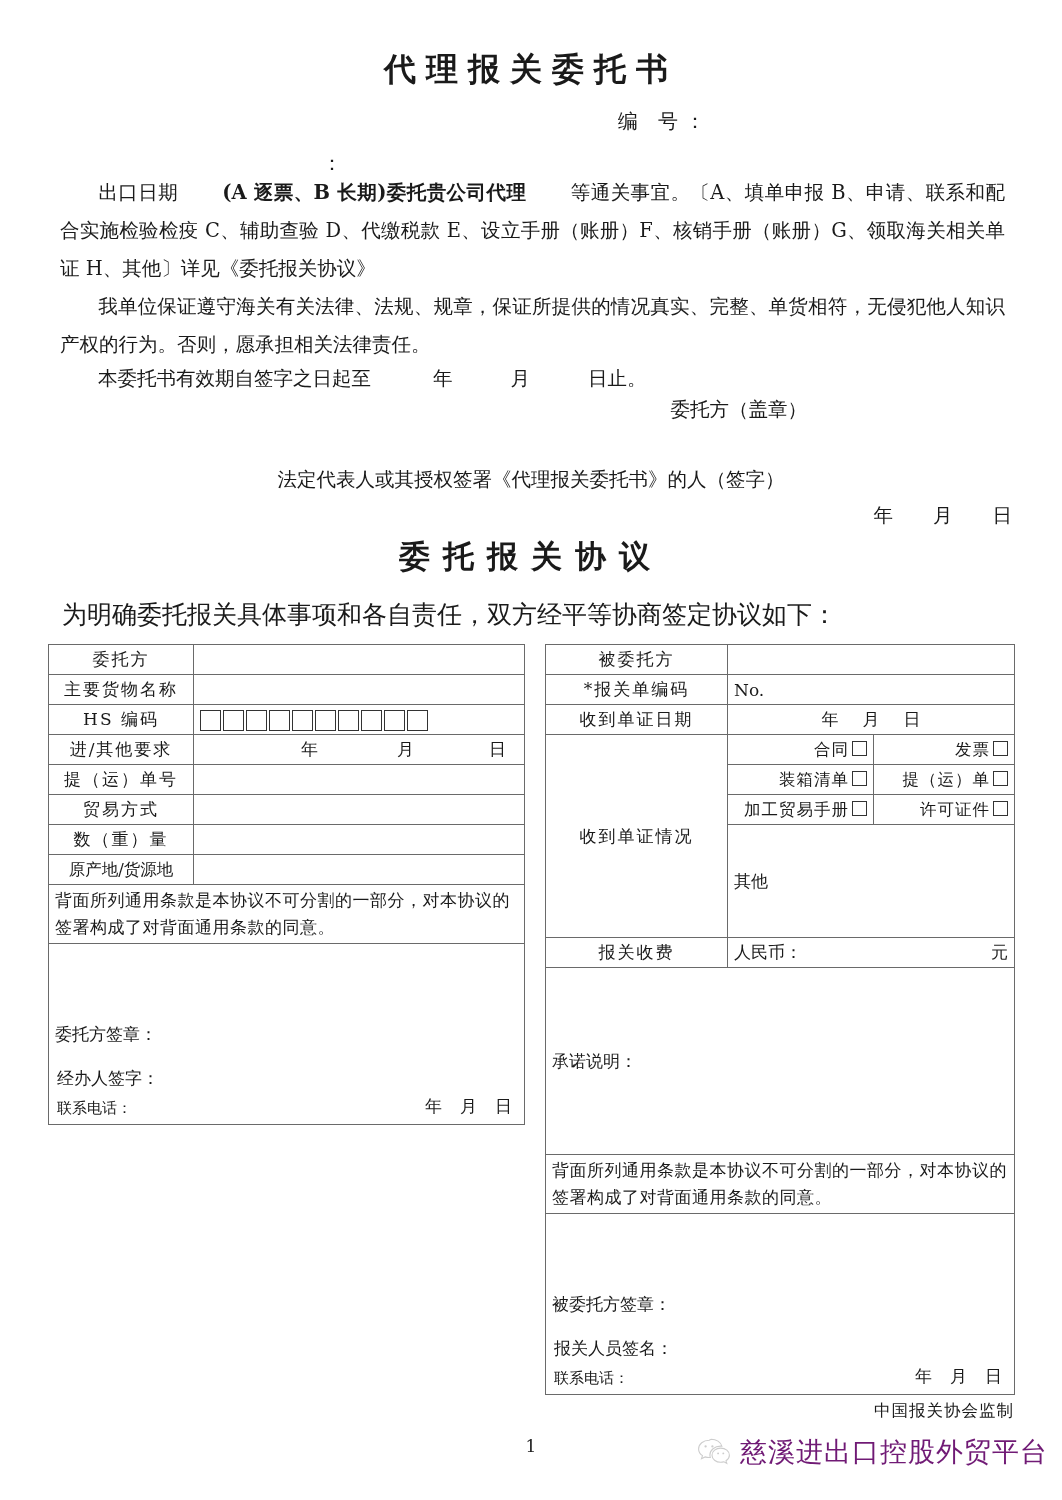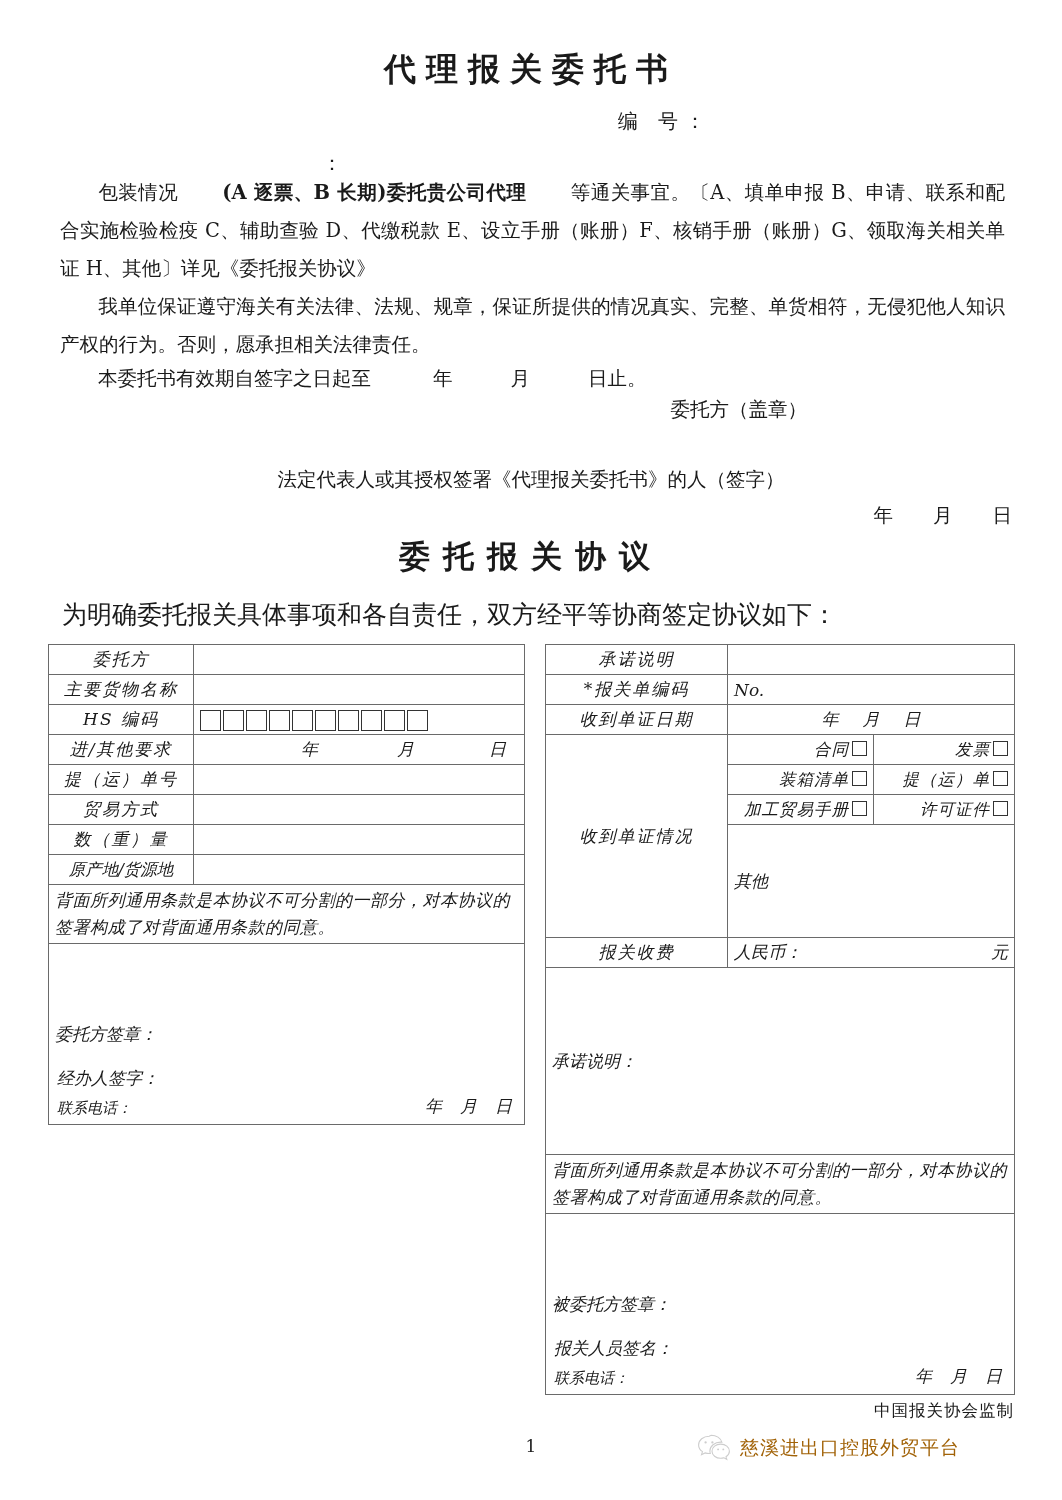--- a/index.html
+++ b/index.html
@@ -58,21 +58,21 @@
 
   
   .intro{
     position:absolute;top:598px;left:62px;
     font-size:25px;
   }
 
   
   .tbl{
     position:absolute;border-collapse:collapse;
-    table-layout:fixed;font-size:17px;font-style:italic;
+    table-layout:fixed;font-size:17px;
   }
   .tbl td{
     border:1px solid #6a6a6a;
     padding:0 6px;
     vertical-align:middle;
     height:29px;
     font-family:"DejaVu Serif","Liberation Serif",serif;
   }
   .lbl{text-align:center;letter-spacing:2px;white-space:nowrap;}
   .lbl-tight{text-align:center;letter-spacing:0px;white-space:nowrap;font-size:16.5px;}
@@ -120,36 +120,36 @@
   .pageno{
     position:absolute;top:1436px;left:0;right:0;
     text-align:center;font-size:17px;
   }
   .watermark{
     position:absolute;top:1434px;left:697px;
     display:flex;align-items:center;gap:9px;
     color:#c9c9c9;
     font-family:"DejaVu Sans","Liberation Sans",sans-serif;
   }
-  .wm-text{font-size:19px;letter-spacing:1px;color:#a16207;}
+  .wm-text{font-size:27px;letter-spacing:1px;color:#701a75;}
   .wm-icon{width:34px;height:28px;}
 </style>
 </head>
 <body>
 
 <div class="page">
 
   <div class="doc-title" id="title1">代理报关委托书</div>
 
   <div class="bianhao">编 号：</div>
 
   <div class="lone-colon">：</div>
 
   <div class="para" id="para1">
-    <span class="indent"></span><span>包装情况</span><span class="gap-m"></span><b>(A 逐票、B 长期)委托贵公司代理</b><span class="gap-m"></span><span>等通关事宜。〔A、填单申报 B、申请、联系和配合实施检验检疫 C、辅助查验 D、代缴税款 E、设立手册（账册）F、核销手册（账册）G、领取海关相关单证 H、其他〕详见《委托报关协议》</span>
+    <span class="indent"></span><span>出口日期</span><span class="gap-m"></span><b>(A 逐票、B 长期)委托贵公司代理</b><span class="gap-m"></span><span>等通关事宜。〔A、填单申报 B、申请、联系和配合实施检验检疫 C、辅助查验 D、代缴税款 E、设立手册（账册）F、核销手册（账册）G、领取海关相关单证 H、其他〕详见《委托报关协议》</span>
   </div>
 
   <div class="para" id="para2">
     <span class="indent"></span><span>我单位保证遵守海关有关法律、法规、规章，保证所提供的情况真实、完整、单货相符，无侵犯他人知识产权的行为。否则，愿承担相关法律责任。</span>
   </div>
 
   <div class="para" id="para3">
     <span class="indent"></span><span>本委托书有效期自签字之日起至</span><span class="gap-l"></span><span>年</span><span class="gap-date"></span><span>月</span><span class="gap-date"></span><span>日止。</span>
   </div>
 
@@ -220,21 +220,21 @@
   </table>
 
   <table class="tbl" id="tbl-right">
     <colgroup>
         <col style="width:182px">
         <col style="width:146px">
         <col>
       </colgroup>
     <tbody>
       <tr>
-        <td class="lbl">承诺说明</td>
+        <td class="lbl">被委托方</td>
         <td class="val" colspan="2"></td>
       </tr>
       <tr>
         <td class="lbl">*报关单编码</td>
         <td class="val" colspan="2">No.</td>
       </tr>
       <tr>
         <td class="lbl">收到单证日期</td>
         <td class="rdate" colspan="2"><span>年</span><span class="s"></span><span>月</span><span class="s"></span><span>日</span></td>
       </tr>

